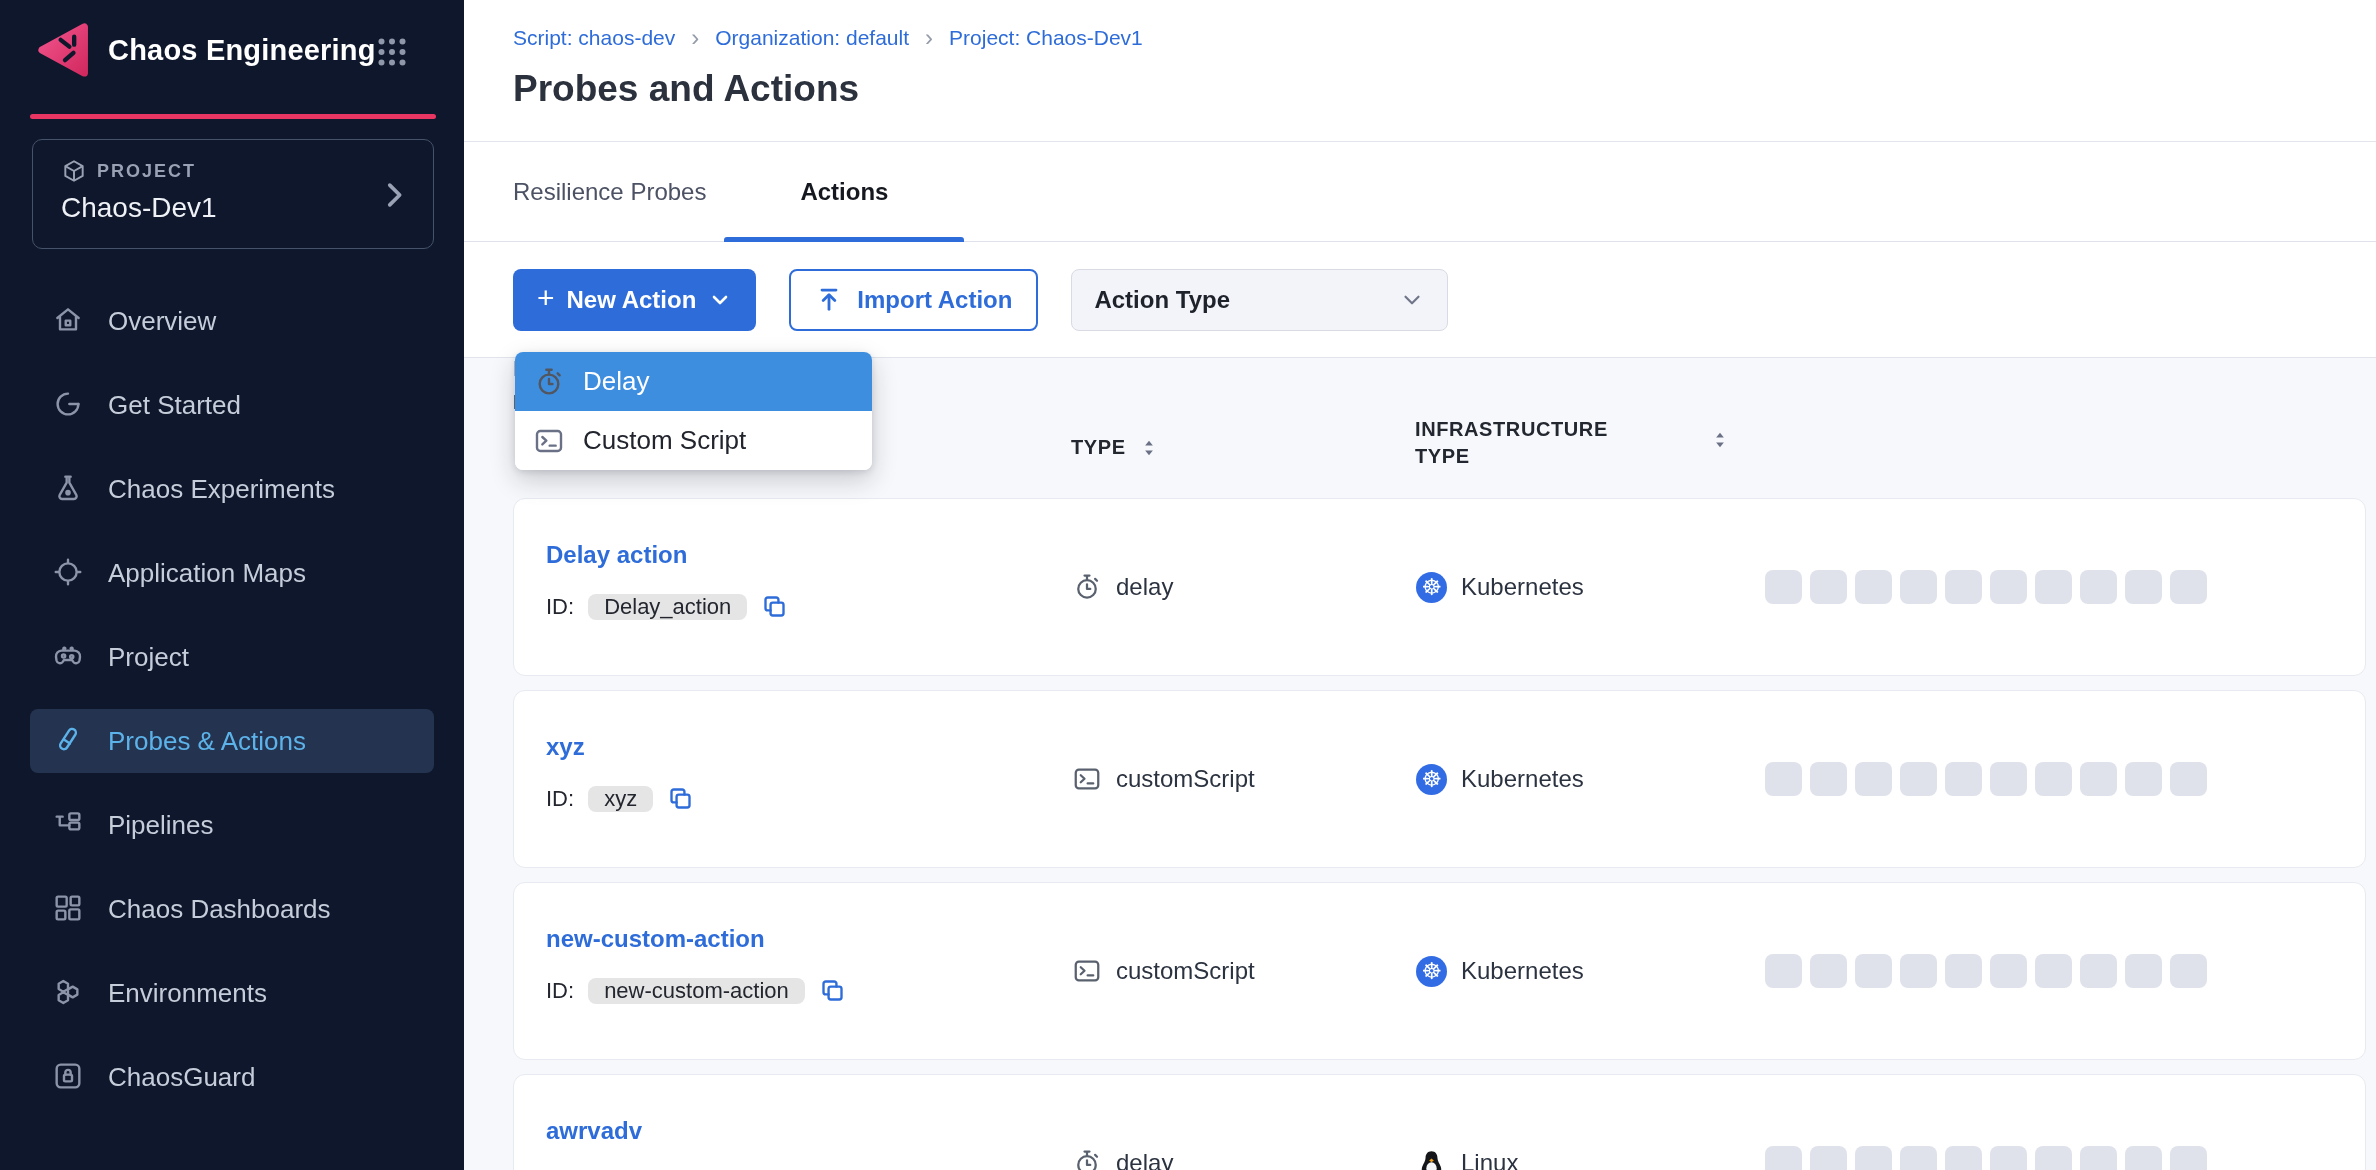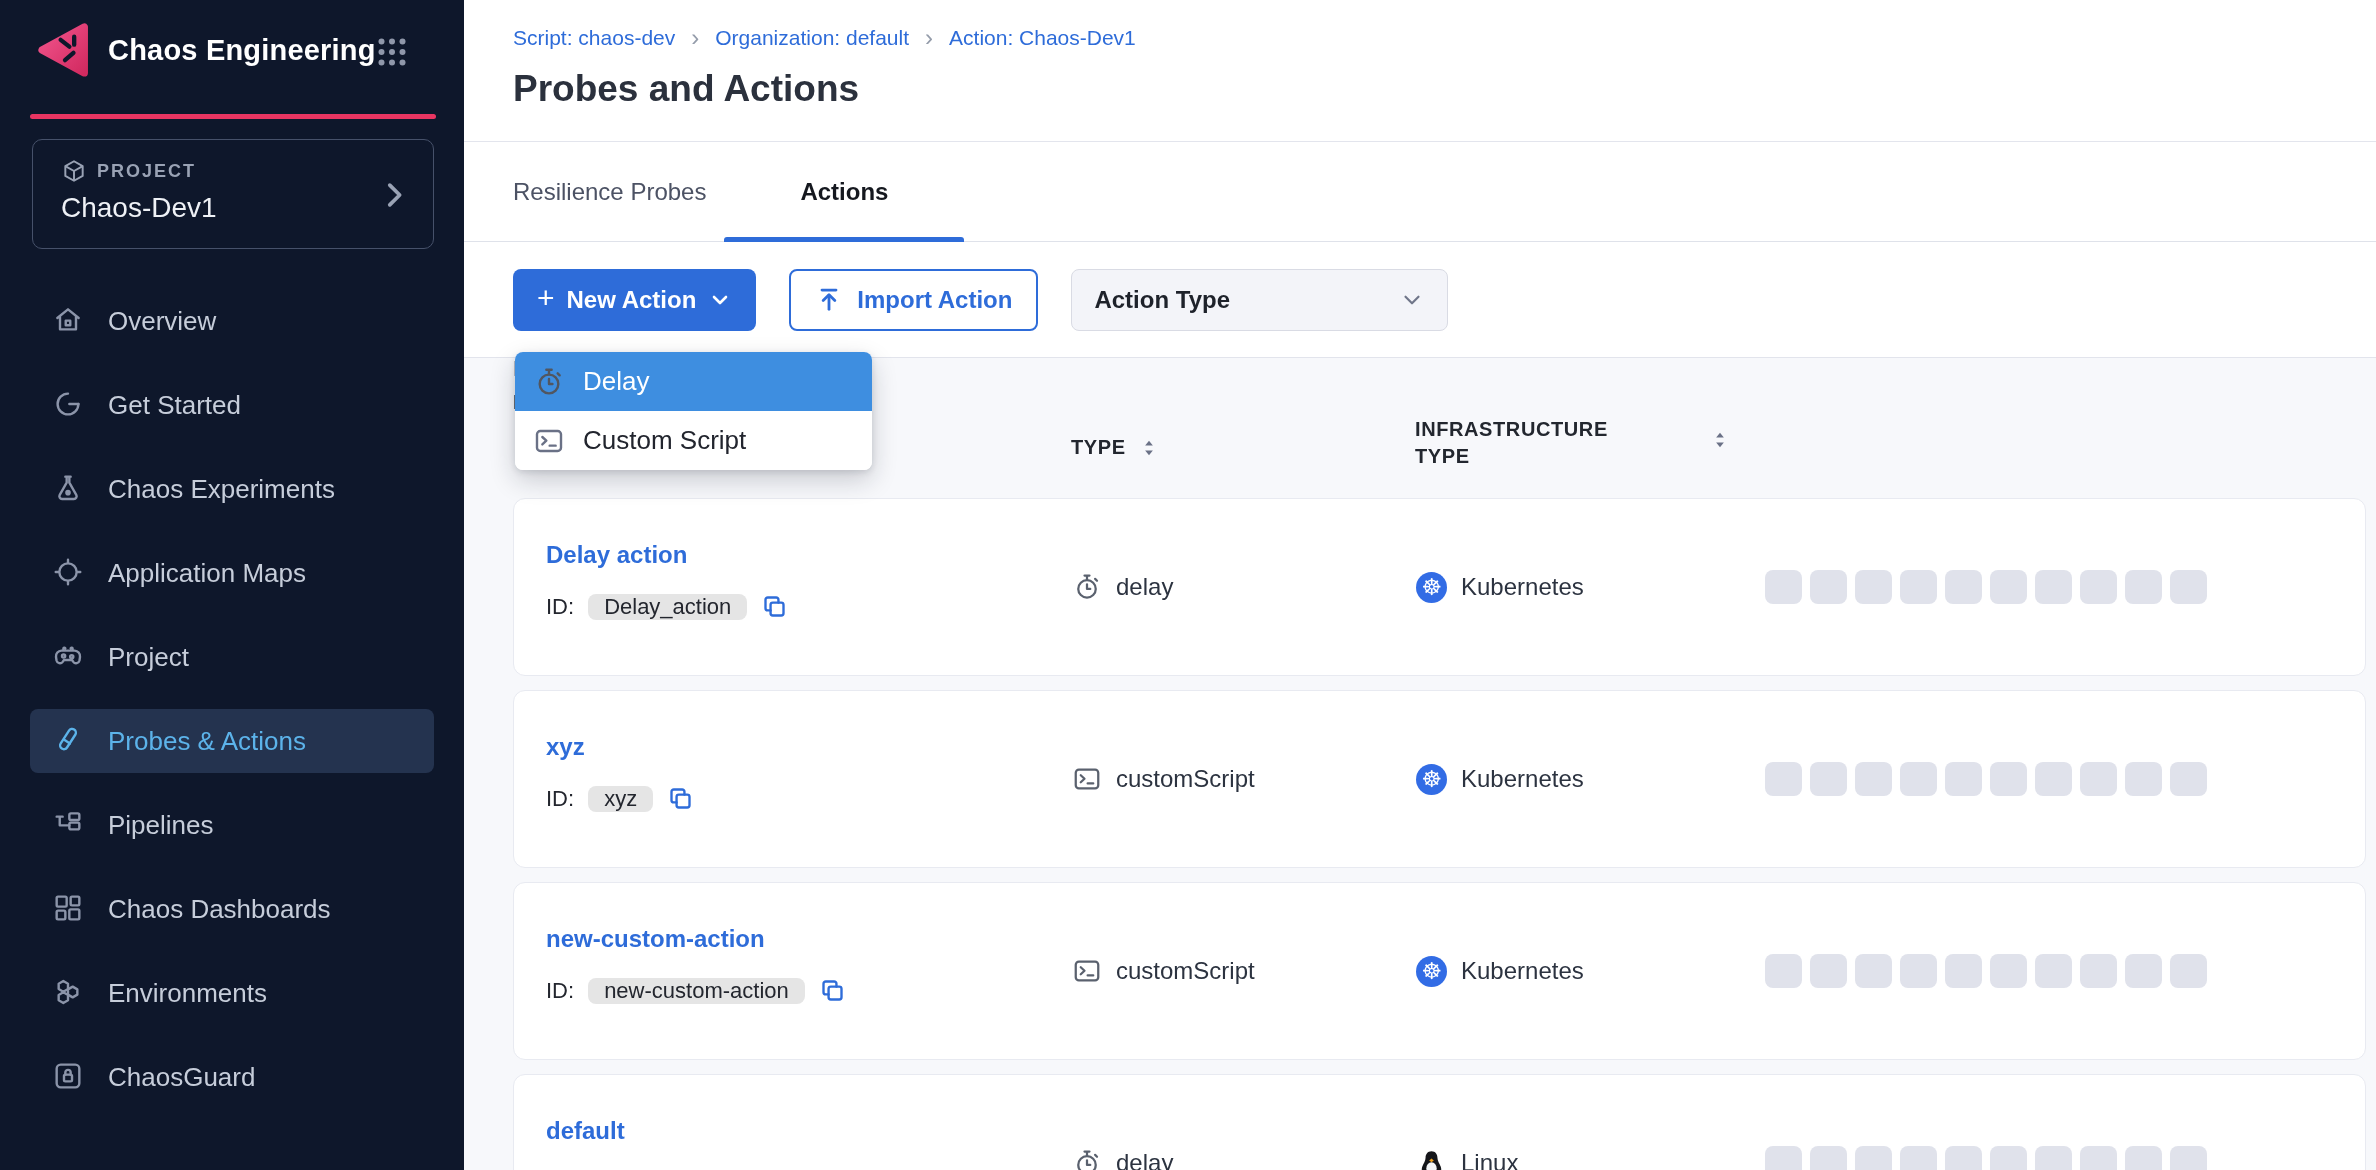--- a/index.html
+++ b/index.html
@@ -233,21 +233,21 @@
       </nav>
   </aside>
 
   <main class="main">
     <header class="page-header">
       <div class="breadcrumb" id="breadcrumb">
           <a>Script: chaos-dev</a>
           <span class="sep">›</span>
           <a>Organization: default</a>
           <span class="sep">›</span>
-          <a>Action: Chaos-Dev1</a>
+          <a>Project: Chaos-Dev1</a>
         </div>
       <h1 class="page-title">Probes and Actions</h1>
     </header>
 
     <div class="tabs" id="tabs">
         <div class="tab t0">Resilience Probes</div>
         <div class="tab t1 active">Actions</div>
       </div>
 
     <div class="toolbar">
@@ -417,21 +417,21 @@
               <span class="sq"></span>
               <span class="sq"></span>
               <span class="sq"></span>
               <span class="sq"></span>
               <span class="sq"></span>
               <span class="sq"></span>
               <span class="sq"></span>
     </div>
           </div>
           <div class="row-card">
-    <a class="row-name">default</a>
+    <a class="row-name">awrvadv</a>
 
     <div class="cell cell-type">
       <span class="type-ic">
                 <svg viewBox="0 0 24 24" width="30" height="30" fill="none" stroke="currentColor" stroke-width="1.8" stroke-linecap="round" stroke-linejoin="round">
                   <circle cx="12" cy="13.5" r="7"></circle>
                   <path d="M10 2.8 H14 M12 2.8 V6 M12 13.5 V9.8 M12 13.5 L14.6 13.5 M18.5 5.5 L20 7"></path>
                 </svg>
               </span>
       <span>delay</span>
     </div>

